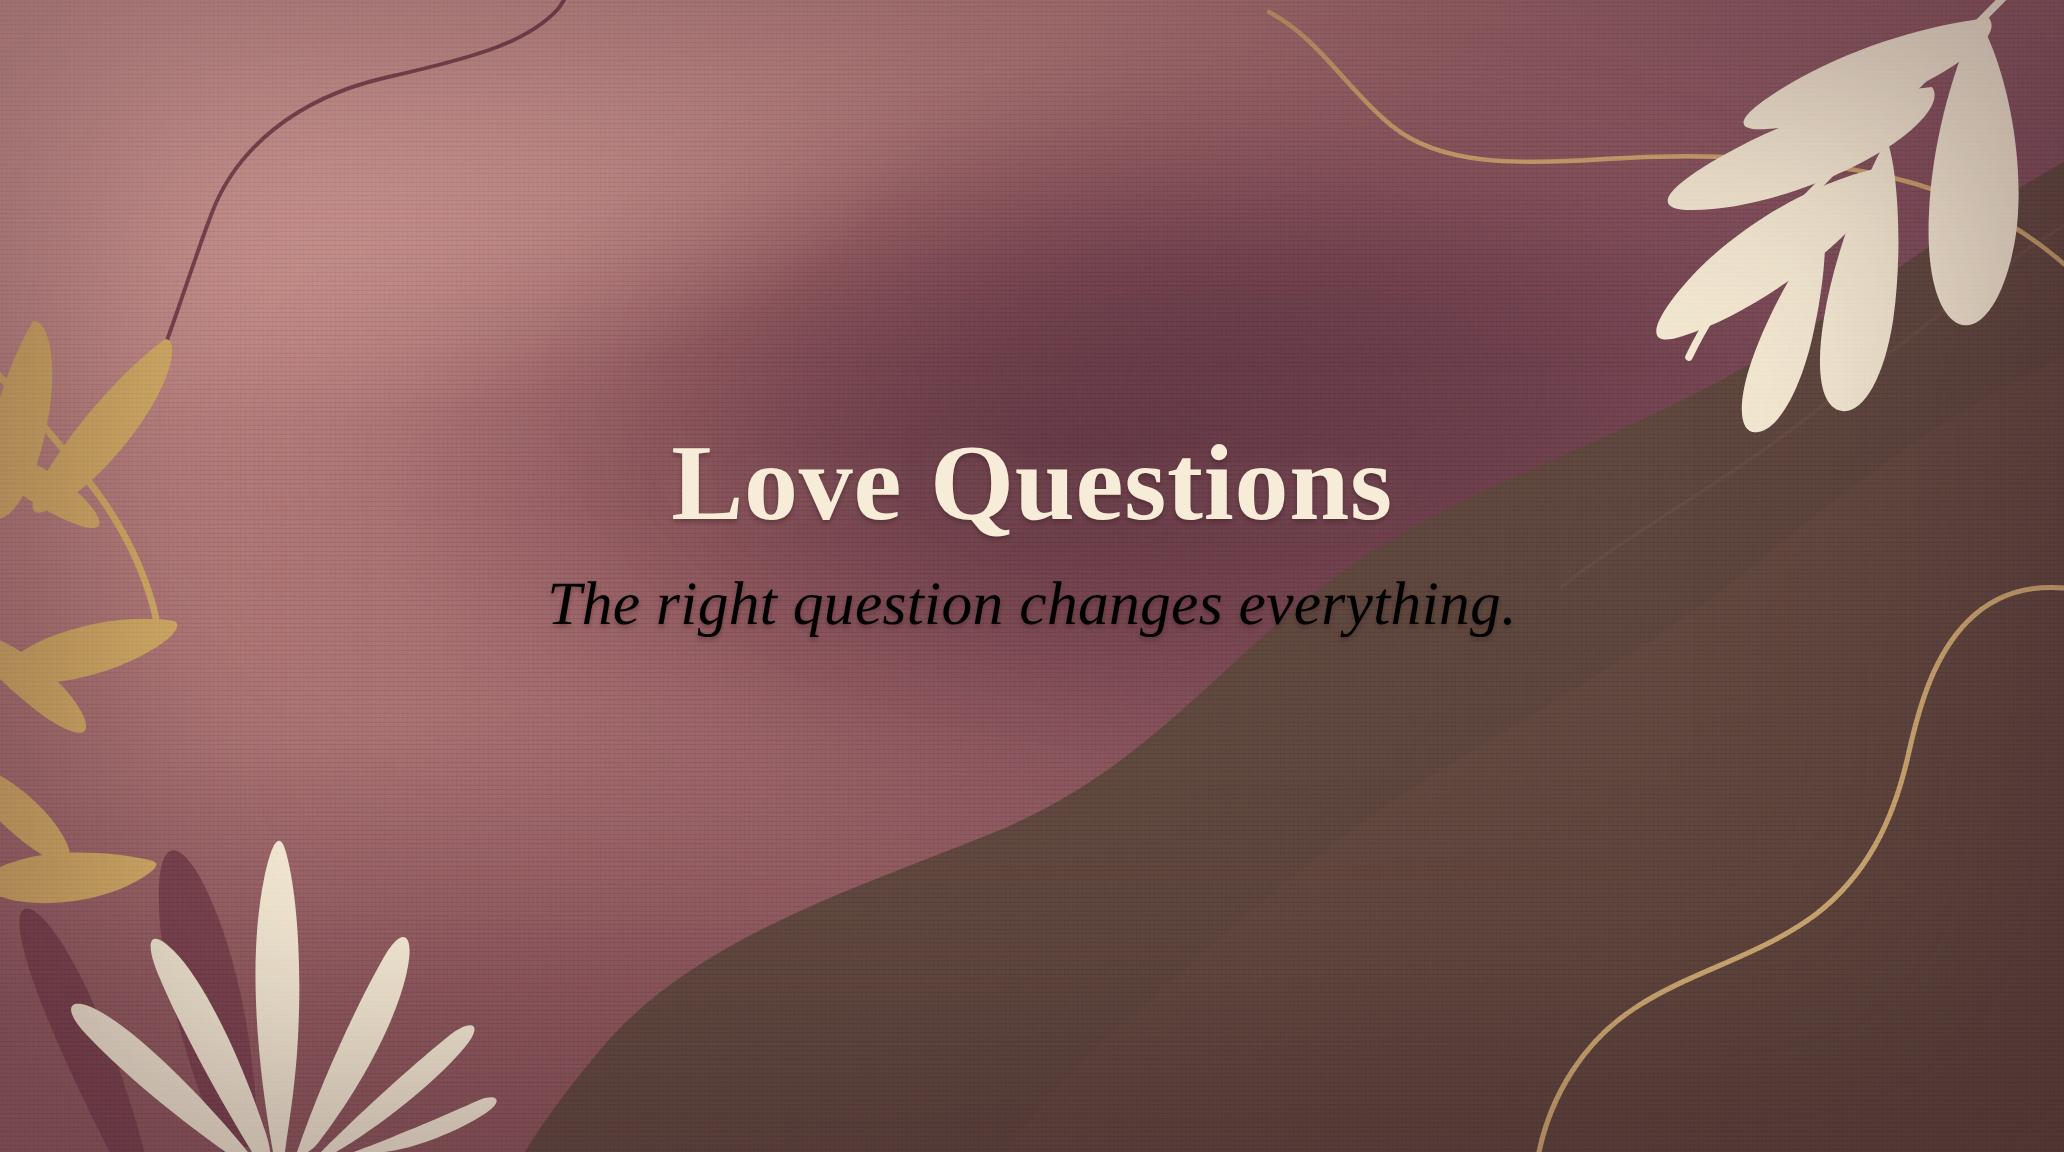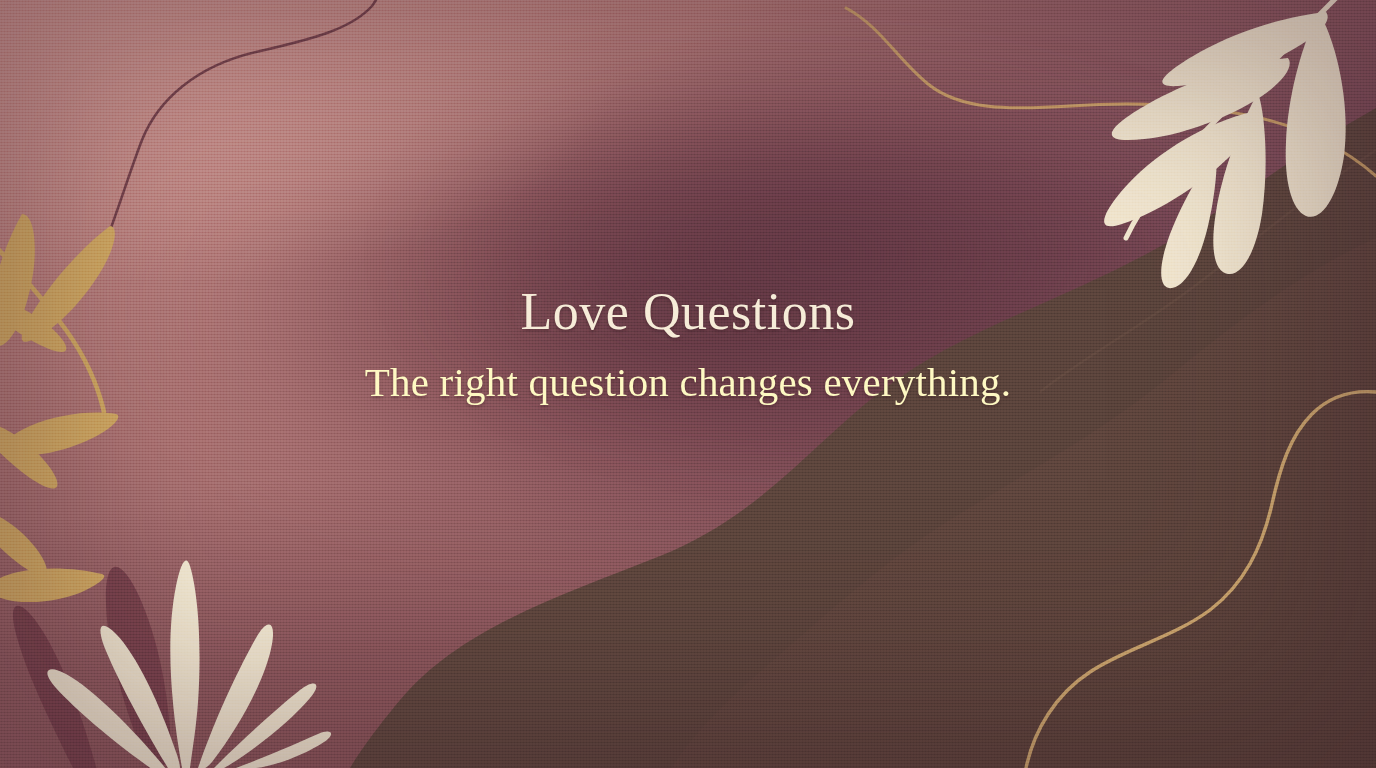--- a/index.html
+++ b/index.html
@@ -76,39 +76,40 @@
   #text-block {
     position: absolute;
     left: 0;
     right: 0;
     top: 286px;
     text-align: center;
     z-index: 6;
   }
   #title {
     margin: 0;
-    font-size: 52px;
-    font-weight: 400;
+    font-size: 72px;
+    font-weight: 700;
     line-height: 1.0;
     letter-spacing: .5px;
     color: #f6ecd8;
     text-shadow:
       0 2px 3px rgba(58, 26, 34, .42),
       0 0 26px rgba(246, 236, 216, .10);
     white-space: nowrap;
   }
   #subtitle {
     margin: 22px 0 0 0;
     font-size: 41px;
     font-weight: 400;
     line-height: 1.1;
     letter-spacing: .2px;
-    color: #fef9c3;
+    color: #000000;
     text-shadow: 0 2px 3px rgba(58, 26, 34, .38);
     white-space: nowrap;
+    font-style: italic;
   }
 </style>
 </head>
 <body>
 
 <div id="stage">
 
   <div class="bg-layer" id="bg-base"></div>
   <div class="bg-layer" id="bg-right-plum"></div>
   <div class="bg-layer" id="bg-bottom-warm"></div>

